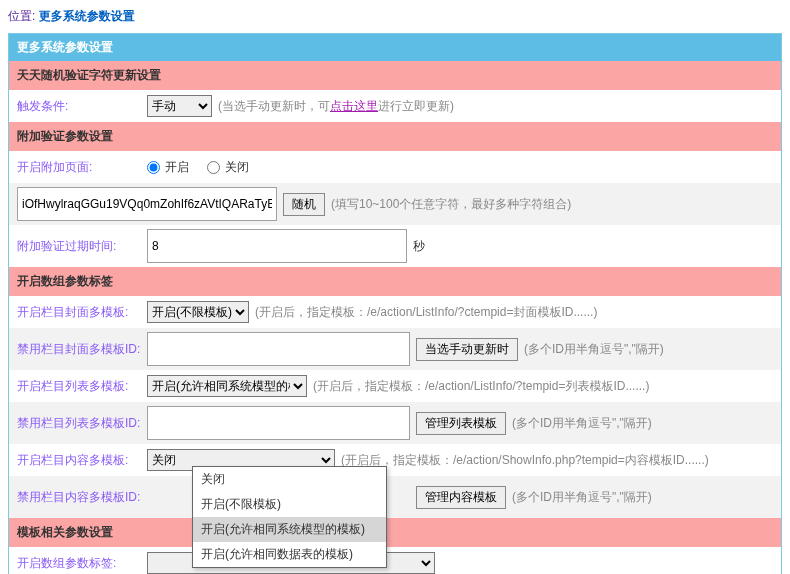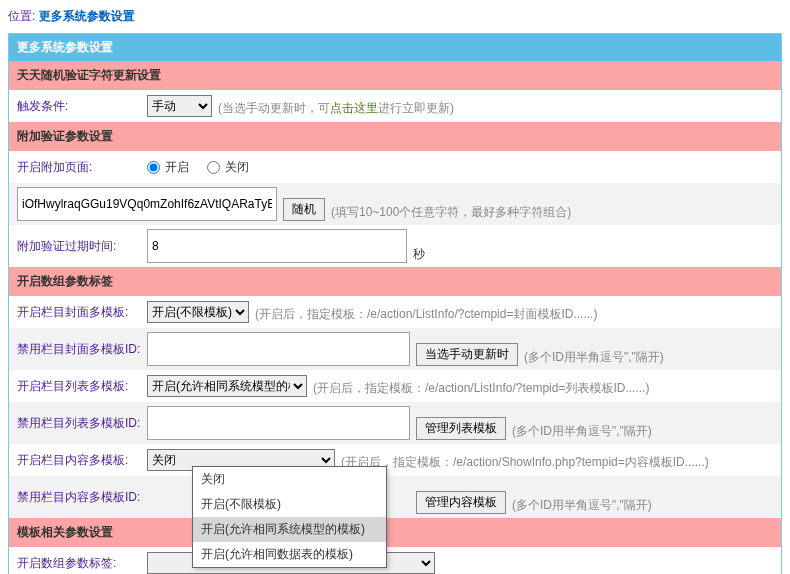--- a/index.html
+++ b/index.html
@@ -5,27 +5,27 @@
 body{margin:0;font-family:"Microsoft YaHei",SimSun,sans-serif;font-size:12px;color:#333;background:#fff}
 .wrap{padding:8px}
 .loc{margin-bottom:8px;font-size:12px}
 .loc-label{color:#4c1d95}
 .loc-val{color:#0060c0;font-weight:bold}
 .panel{border:1px solid #7dc8e4}
 .panel-title{background:#5ebde4;color:#fff;font-weight:bold;padding:5px 8px;font-size:12px}
 .section-head{background:#fca5a5;padding:6px 8px;font-weight:bold;font-size:12px}
 .row{padding:4px 8px;display:flex;align-items:center;min-height:24px;position:relative}
 .row.gray{background:#f2f2f2}
-.label{width:130px;flex:0 0 130px;color:#4c1d95}
-.controls{flex:1;display:flex;align-items:flex-end;gap:6px;flex-wrap:wrap}
+.label{width:130px;flex:0 0 130px;color:#8b5cf6}
+.controls{flex:1;display:flex;align-items:center;gap:6px;flex-wrap:wrap}
 select{font-size:12px;height:22px;border:1px solid #767676;background:#efefef}
 input[type=text]{font-size:12px;height:18px;padding:7px 4px;border:1px solid #a0a0a0}
 .btn{font-size:12px;padding:2px 8px;border:1px solid #888;background:#eee;cursor:pointer}
 .note{color:#888}
-.link{color:#4d7c0f;cursor:pointer}
+.link{color:#a21caf;text-decoration:underline;cursor:pointer}
 input[type=radio],input[type=checkbox]{margin:0 2px 0 0;vertical-align:middle}
 .radio-lbl{margin-right:12px;display:inline-flex;align-items:center;gap:3px}
 .dropdown{position:absolute;left:183px;top:22px;width:193px;background:#fff;border:1px solid #666;box-shadow:2px 2px 4px rgba(0,0,0,.2);z-index:10}
 .dd-item{padding:4px 8px;cursor:pointer}
 .dd-item.hl{background:#d6d6d6}
 .w1{width:65px}
 .w2{width:250px}
 .w3{width:253px}
 .w4{width:160px}
 .w5{width:188px}

